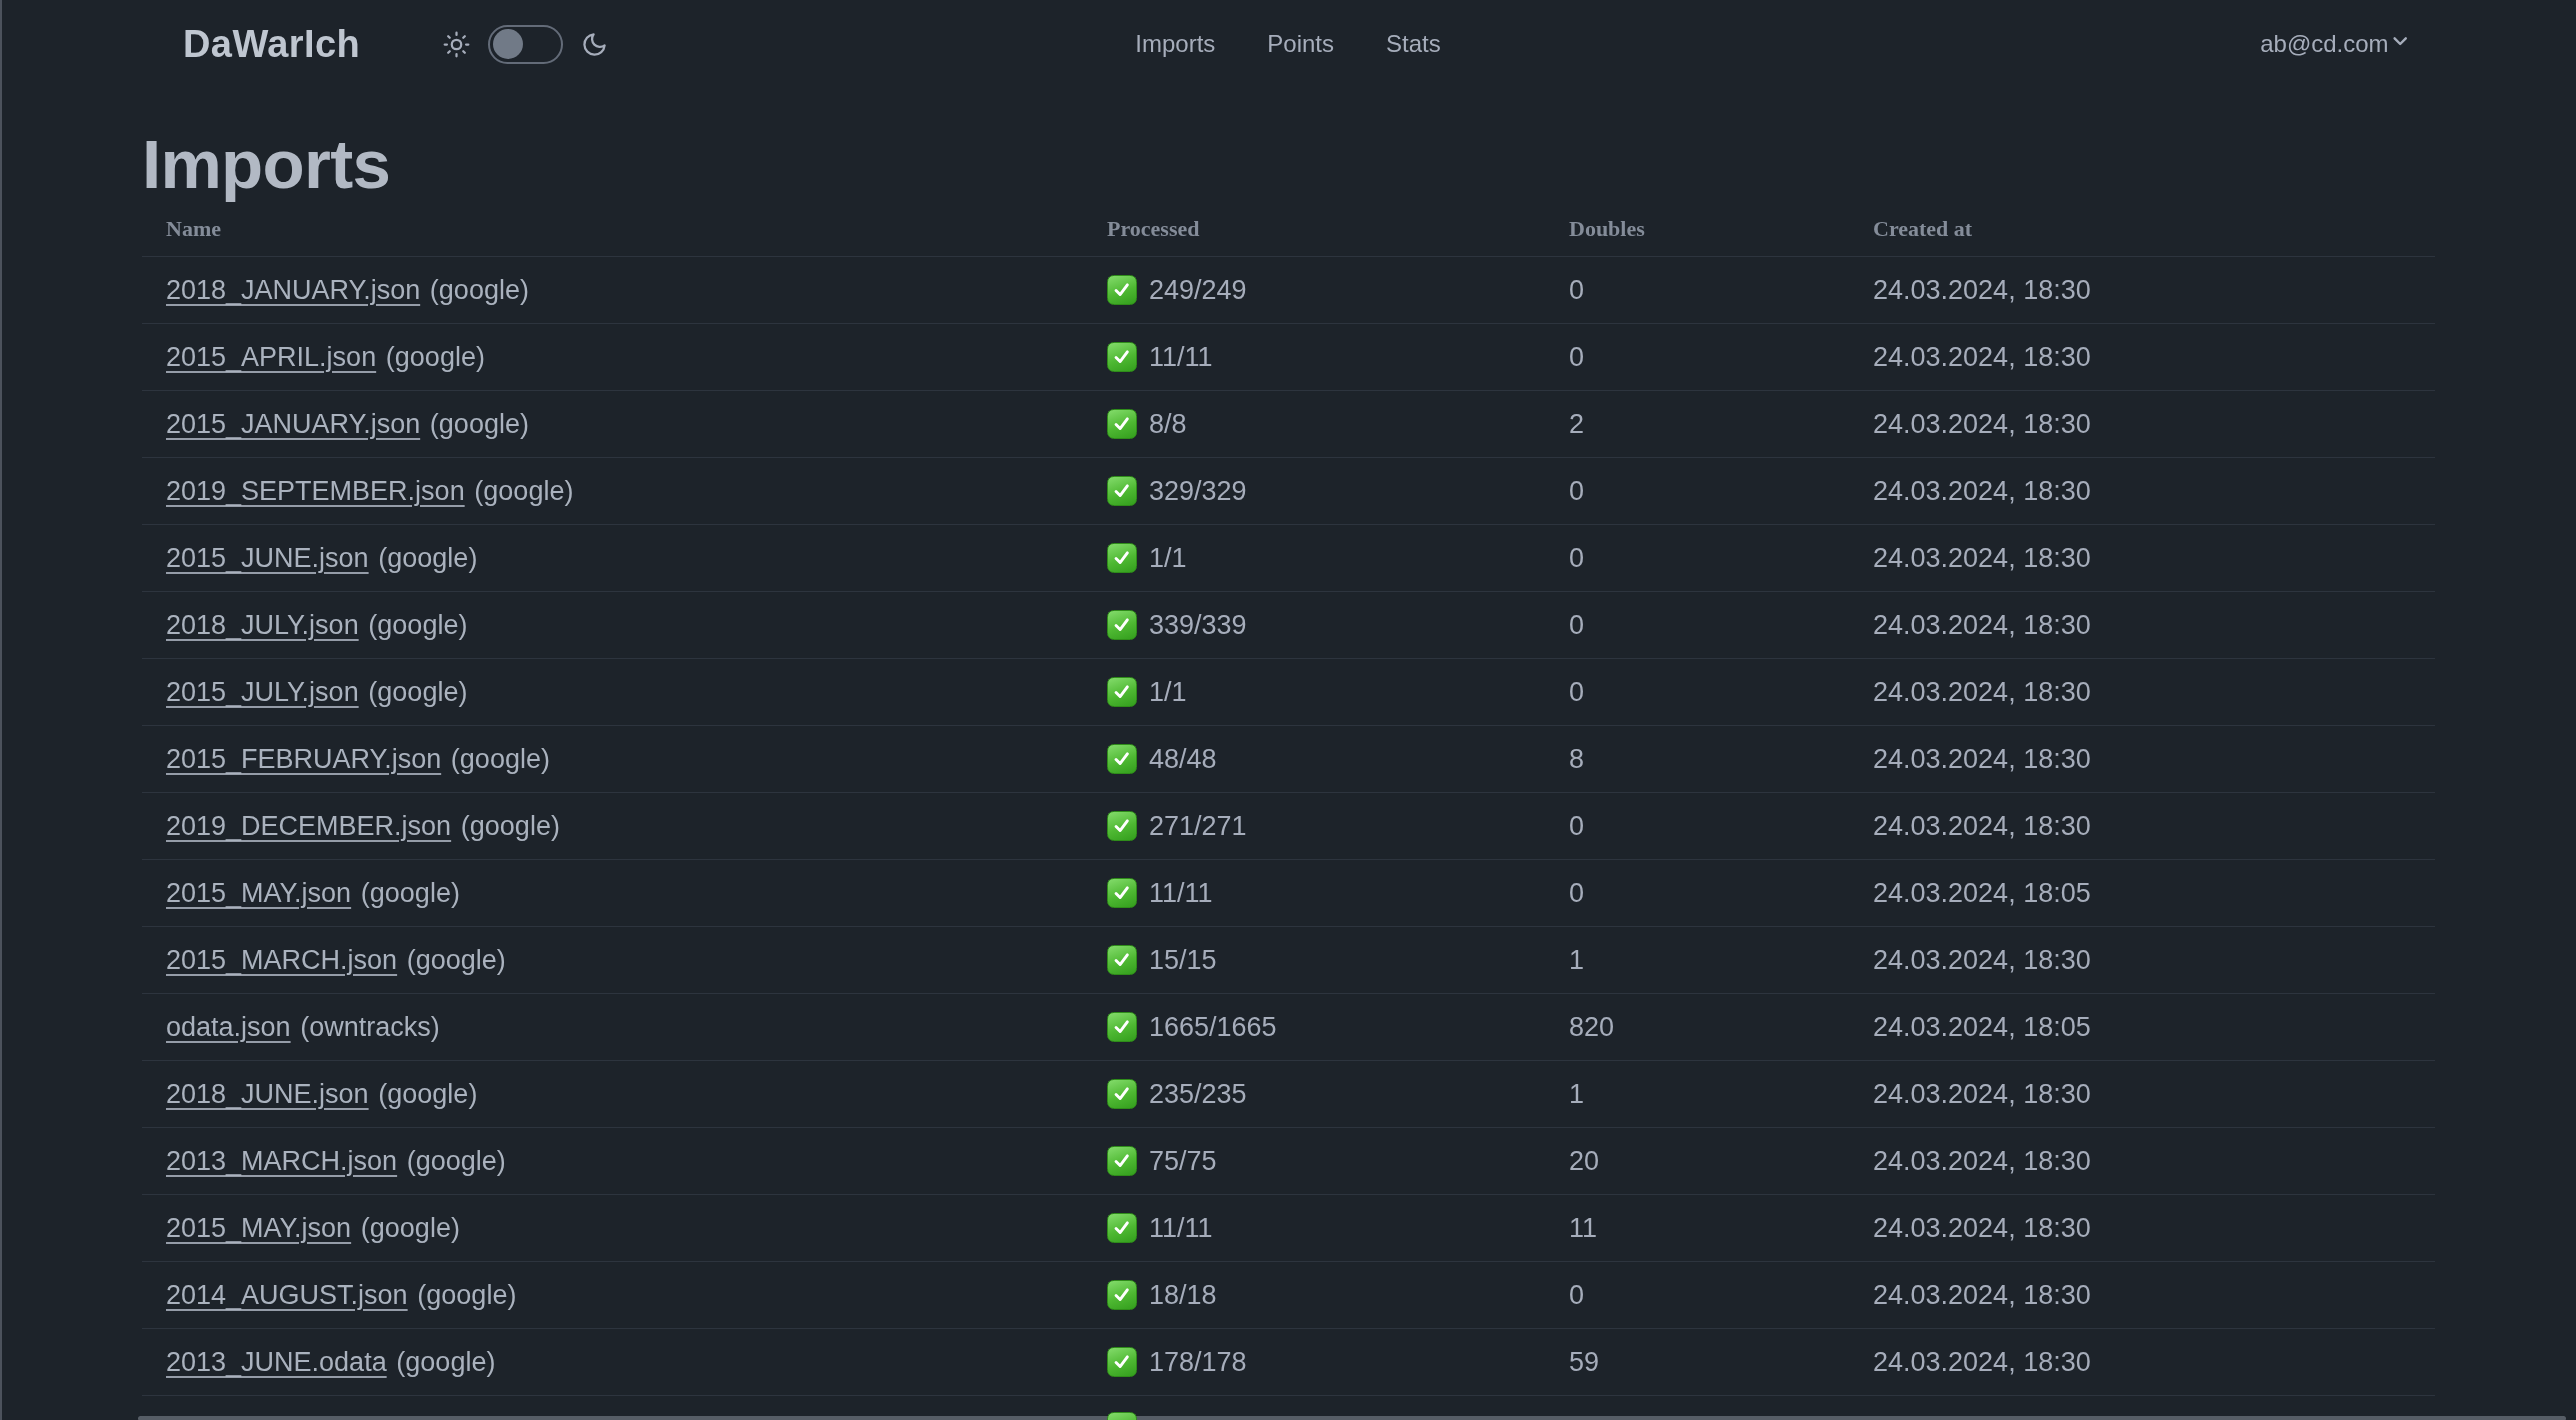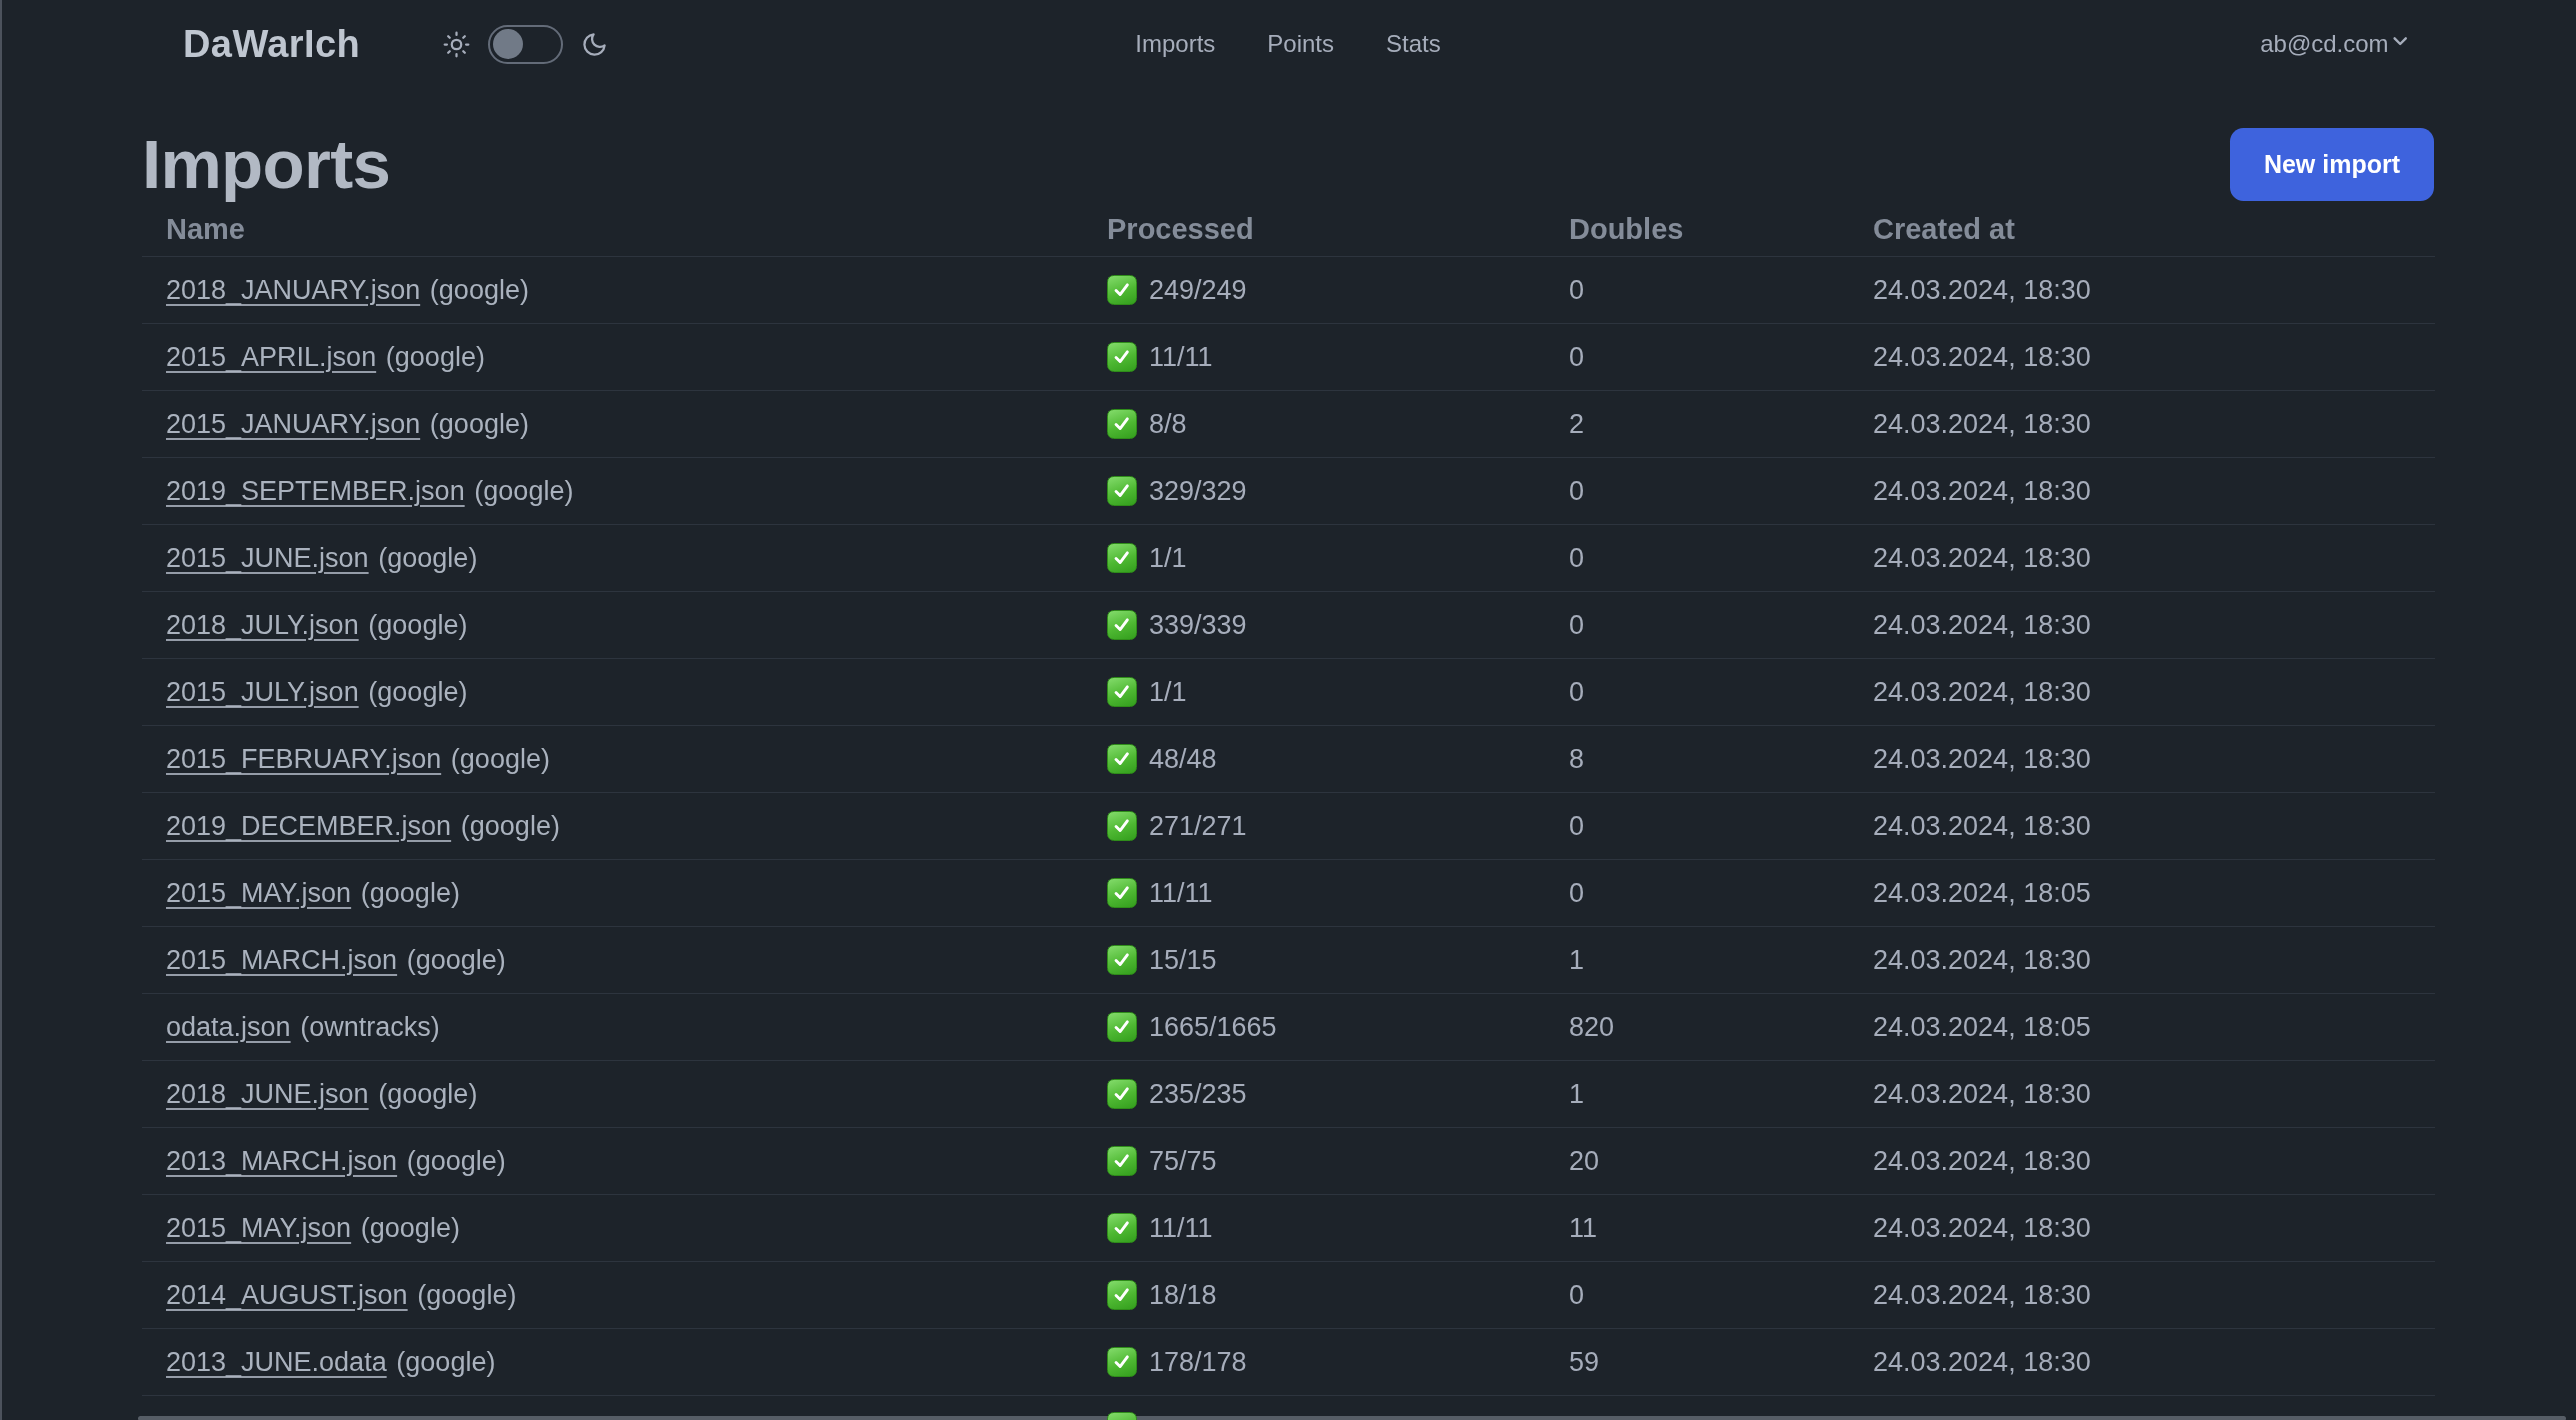--- a/index.html
+++ b/index.html
@@ -105,23 +105,24 @@
     width:2293px;
   }
   .trow {
     display:grid;
     grid-template-columns:941px 462px 304px 1fr;
     align-items:center;
   }
   .trow > div { padding:0 24px; }
   .thead {
     height:54px;
-    font-size:29px;
+    font-size:22px;
     font-weight:700;
     color:#848c99;
+    font-family:Liberation Serif, serif;
   }
   .tbody .trow, .trow.partial {
     height:67px;
     border-top:1.5px solid #2d343e;
     font-size:27px;
   }
   .cell-name { display:flex; white-space:nowrap; }
   .file-link {
     color:#aab2be;
     text-decoration:underline;
@@ -211,21 +212,20 @@
     <span>
       <svg width="22.4" height="22.4" viewBox="0 0 24 24" fill="none" stroke="#a6adbb" stroke-width="2.6" stroke-linecap="round" stroke-linejoin="round">
         <polyline points="6 9 12 15 18 9"></polyline>
       </svg>
     </span>
   </div>
 </header>
 
 <div class="page-head">
   <h1 class="page-title" style="margin:0">Imports</h1>
-  <button class="btn-primary">New import</button>
 </div>
 
 <div class="table">
   <div class="trow thead">
     <div>Name</div>
     <div>Processed</div>
     <div>Doubles</div>
     <div>Created at</div>
   </div>
 

